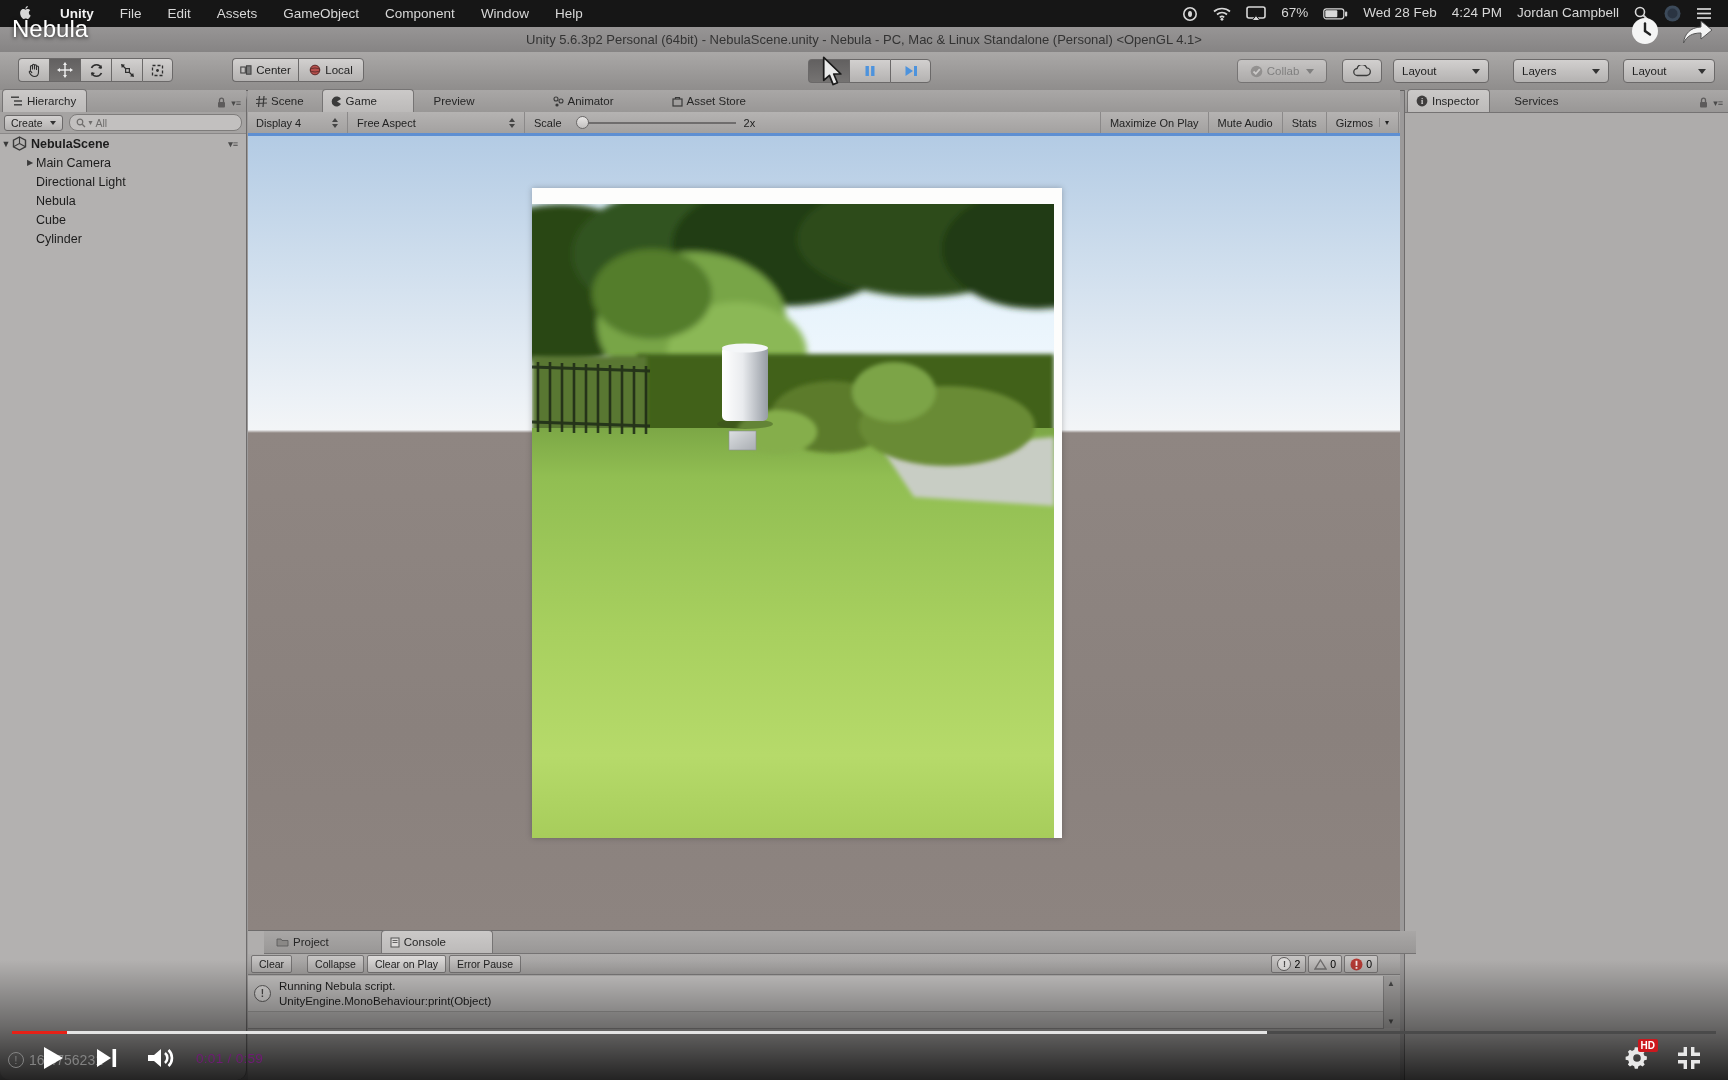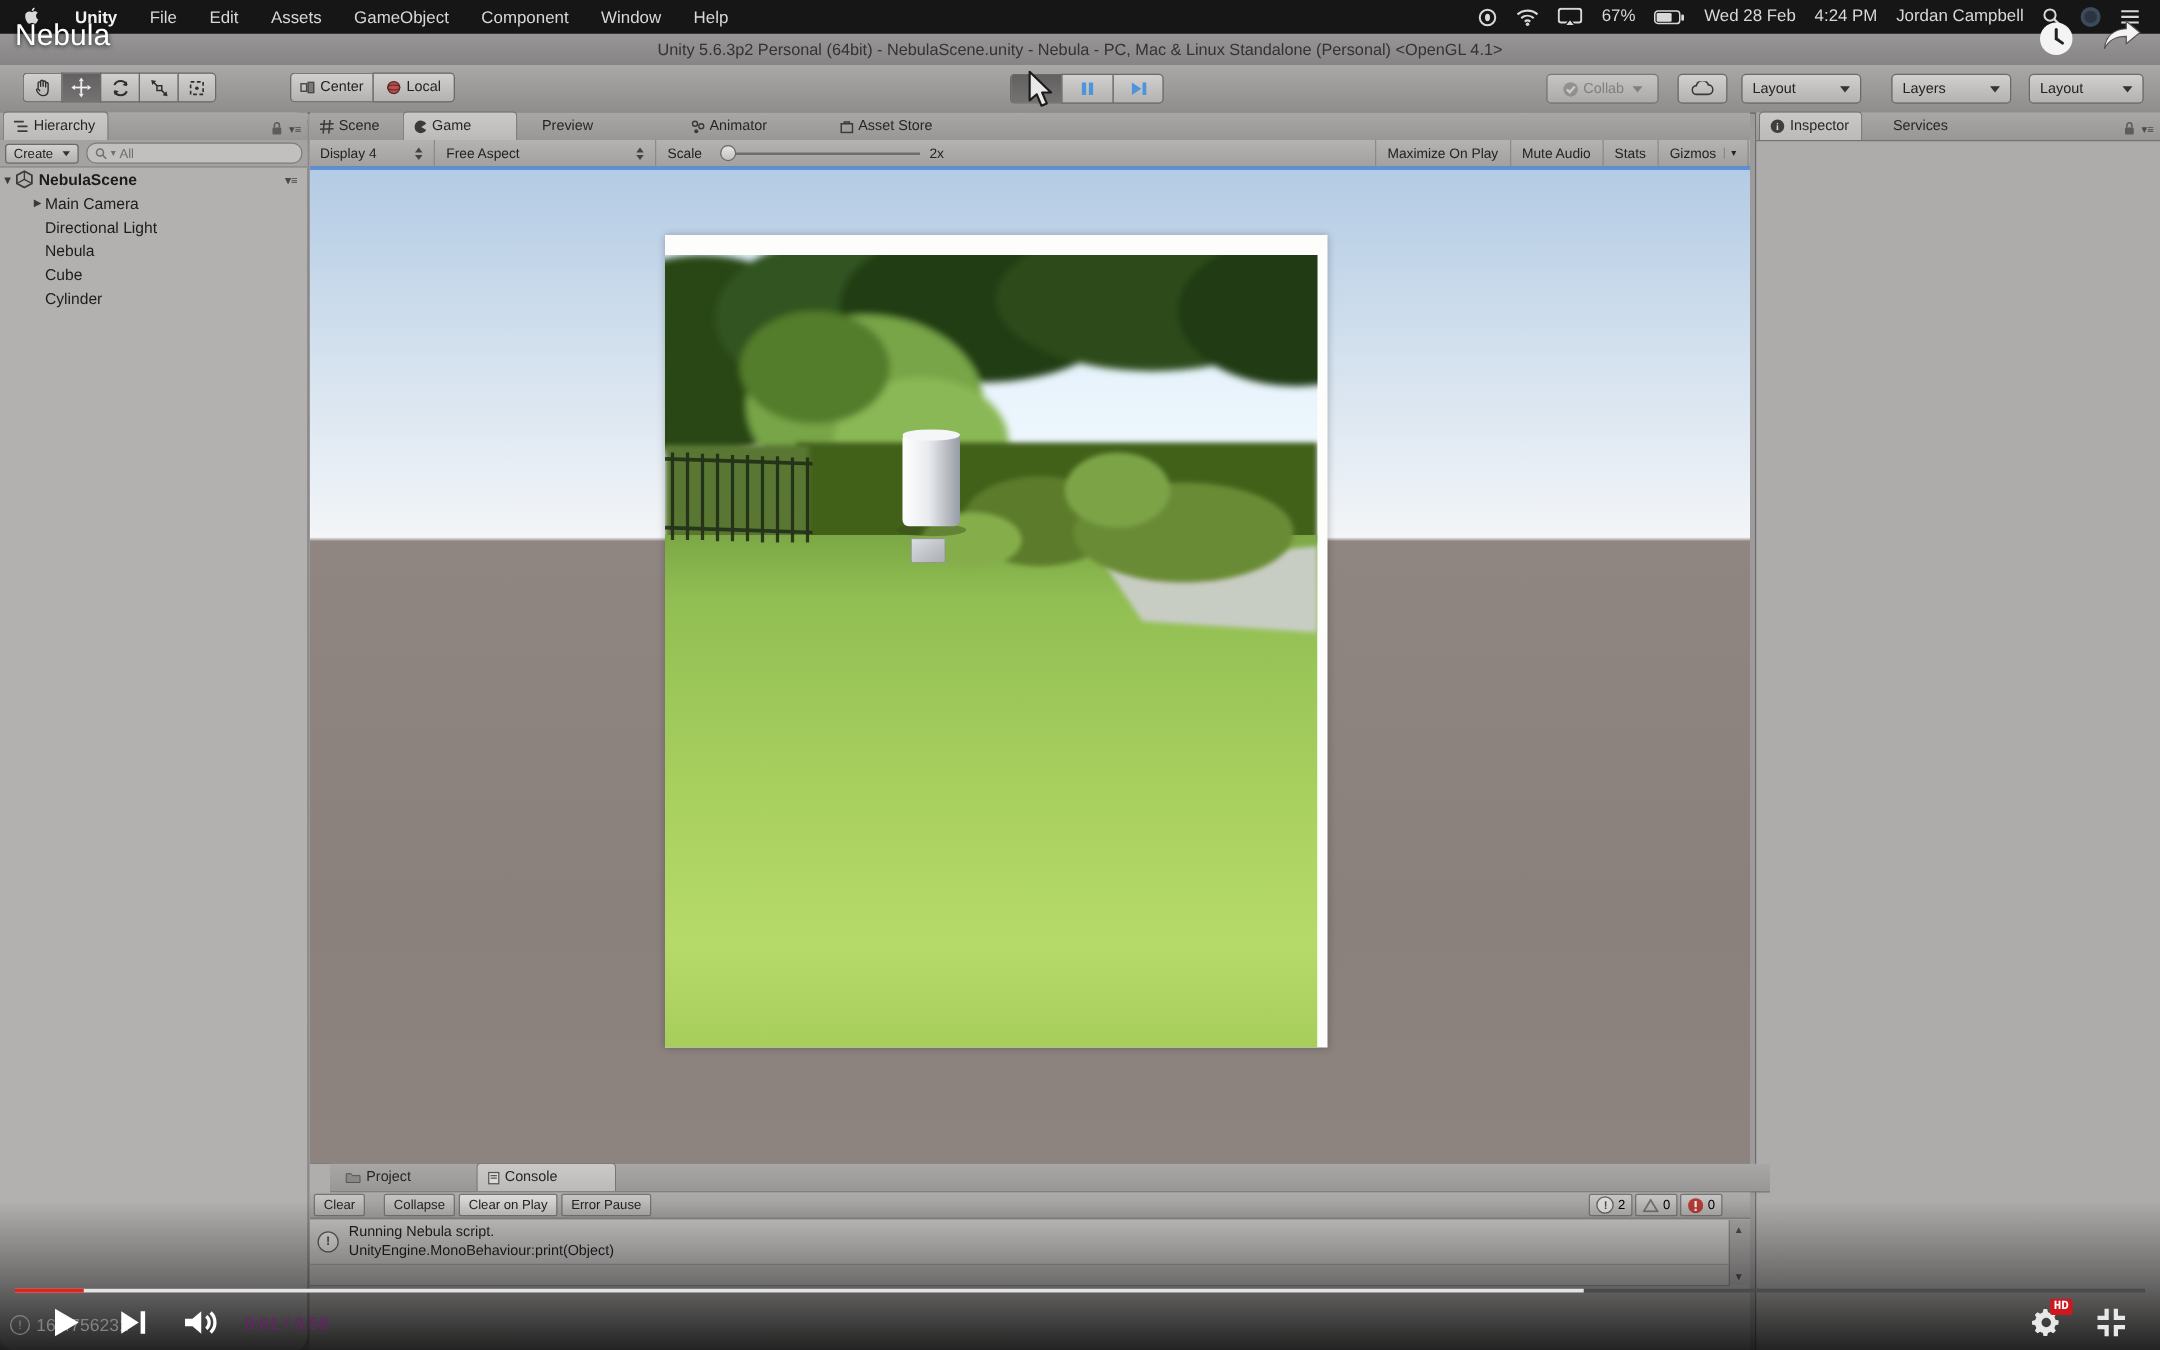--- a/index.html
+++ b/index.html
@@ -22,21 +22,21 @@
            background:linear-gradient(to top,rgba(0,0,0,.8),rgba(0,0,0,.4) 45%,rgba(0,0,0,0));}
   #yt-progress{position:absolute;left:12px;right:12px;bottom:46px;height:3px;background:#4a4a4a;z-index:55;}
   #yt-buffer{position:absolute;left:0;top:0;height:3px;width:1255px;background:rgba(255,255,255,.85);}
   #yt-played{position:absolute;left:0;top:0;height:3px;width:55px;background:#e62117;}
   #yt-controls{position:absolute;left:0;bottom:0;width:1728px;height:44px;z-index:56;display:flex;align-items:center;}
   #yt-time{color:#701a75;font-size:13.5px;margin-left:20px;letter-spacing:.3px;}
   #yt-watermark{position:absolute;left:8px;bottom:12px;z-index:54;color:#8f8f8f;font-size:14px;
                 display:flex;align-items:center;gap:5px;opacity:.85;}
   #yt-watermark .wc{width:14px;height:14px;border:1.5px solid #8f8f8f;border-radius:50%;
                     display:inline-flex;align-items:center;justify-content:center;font-size:10px;}
-  .ytbtn{background:none;border:none;padding:0;margin:0;cursor:pointer;display:inline-flex;align-items:flex-start;font-family:Liberation Mono, monospace;}
+  .ytbtn{background:none;border:none;padding:0;margin:0;cursor:pointer;display:inline-flex;align-items:flex-end;}
   #hd-badge{position:absolute;right:-8px;top:-6px;background:#cc181e;color:#fff;font-size:10px;
             font-weight:bold;padding:1px 3px;border-radius:2px;}
   
   #titlebar{position:absolute;left:0;top:27px;width:1728px;height:25px;
             background:linear-gradient(#979595,#868484);border-bottom:1px solid #5f5d5d;
             color:#333;font-size:13px;display:flex;align-items:center;justify-content:center;}
   #toolbar{position:absolute;left:0;top:52px;width:1728px;height:38px;
            background:linear-gradient(#aaa8a7,#8f8d8c);border-bottom:1px solid #636161;}
   .ubtn{background:linear-gradient(#d2d0cf,#b4b2b1);border:1px solid #6b6969;color:#222;
         font-size:11.5px;display:inline-flex;align-items:center;justify-content:center;gap:4px;

